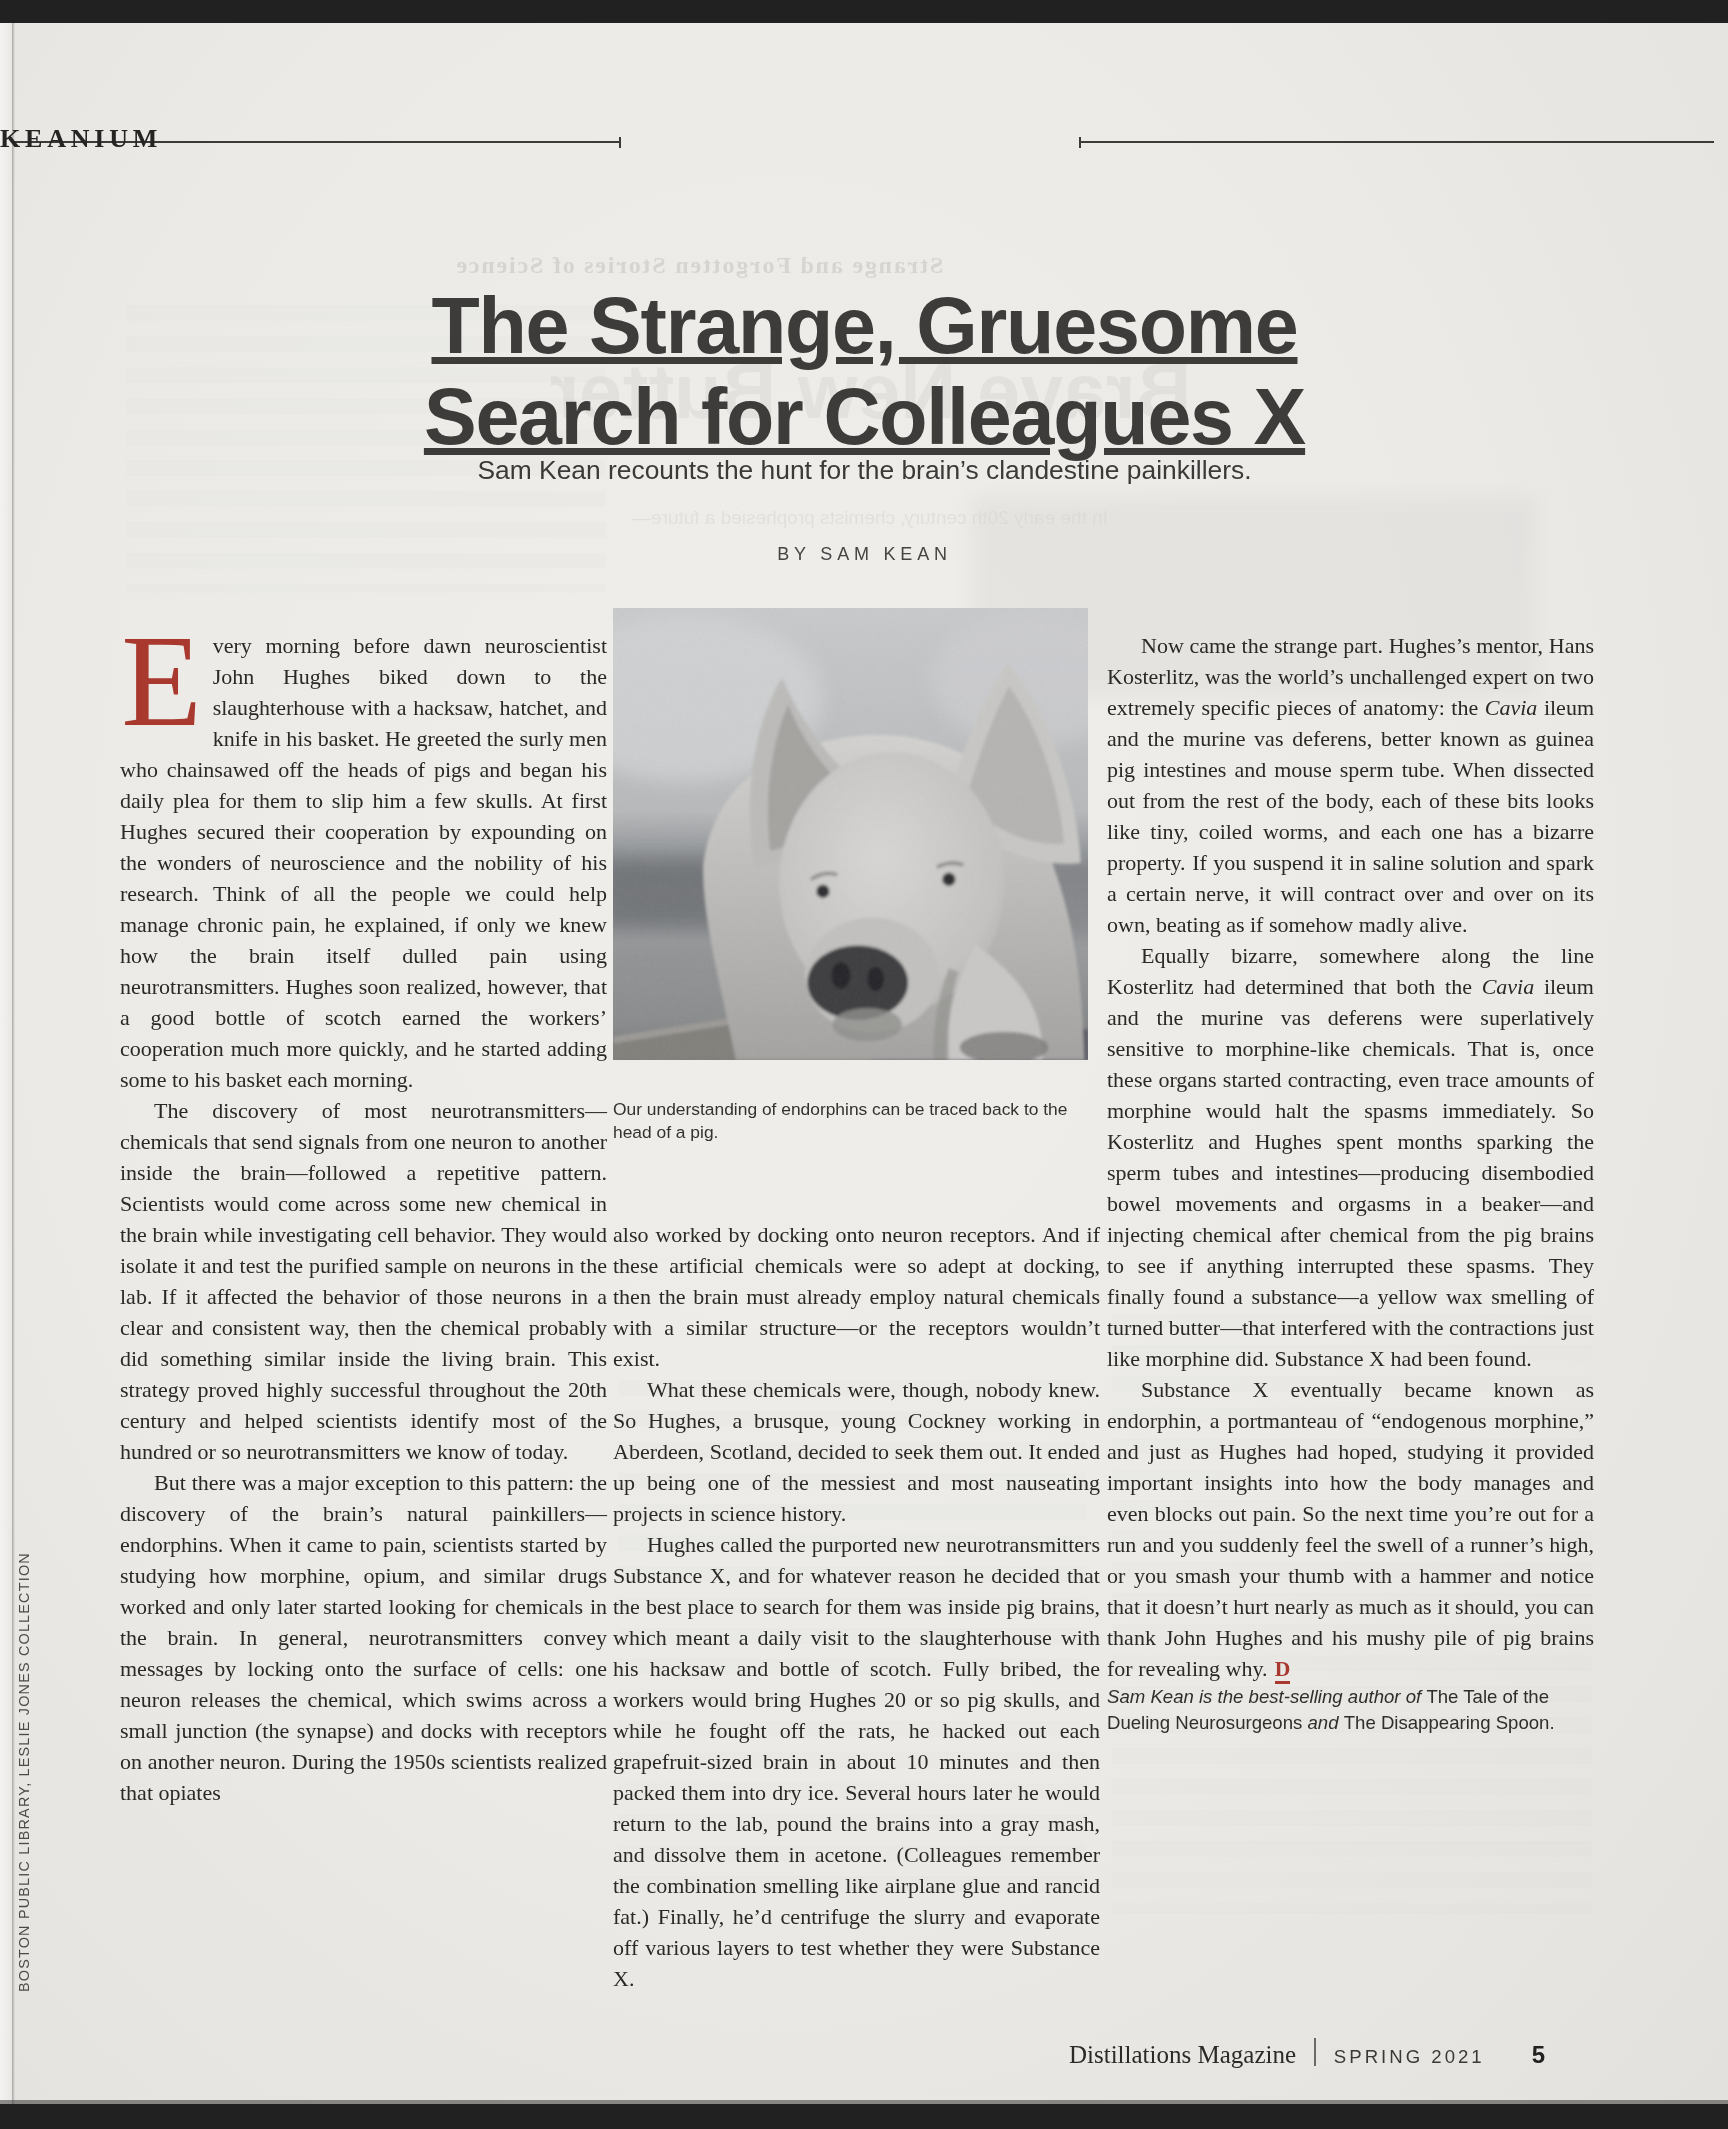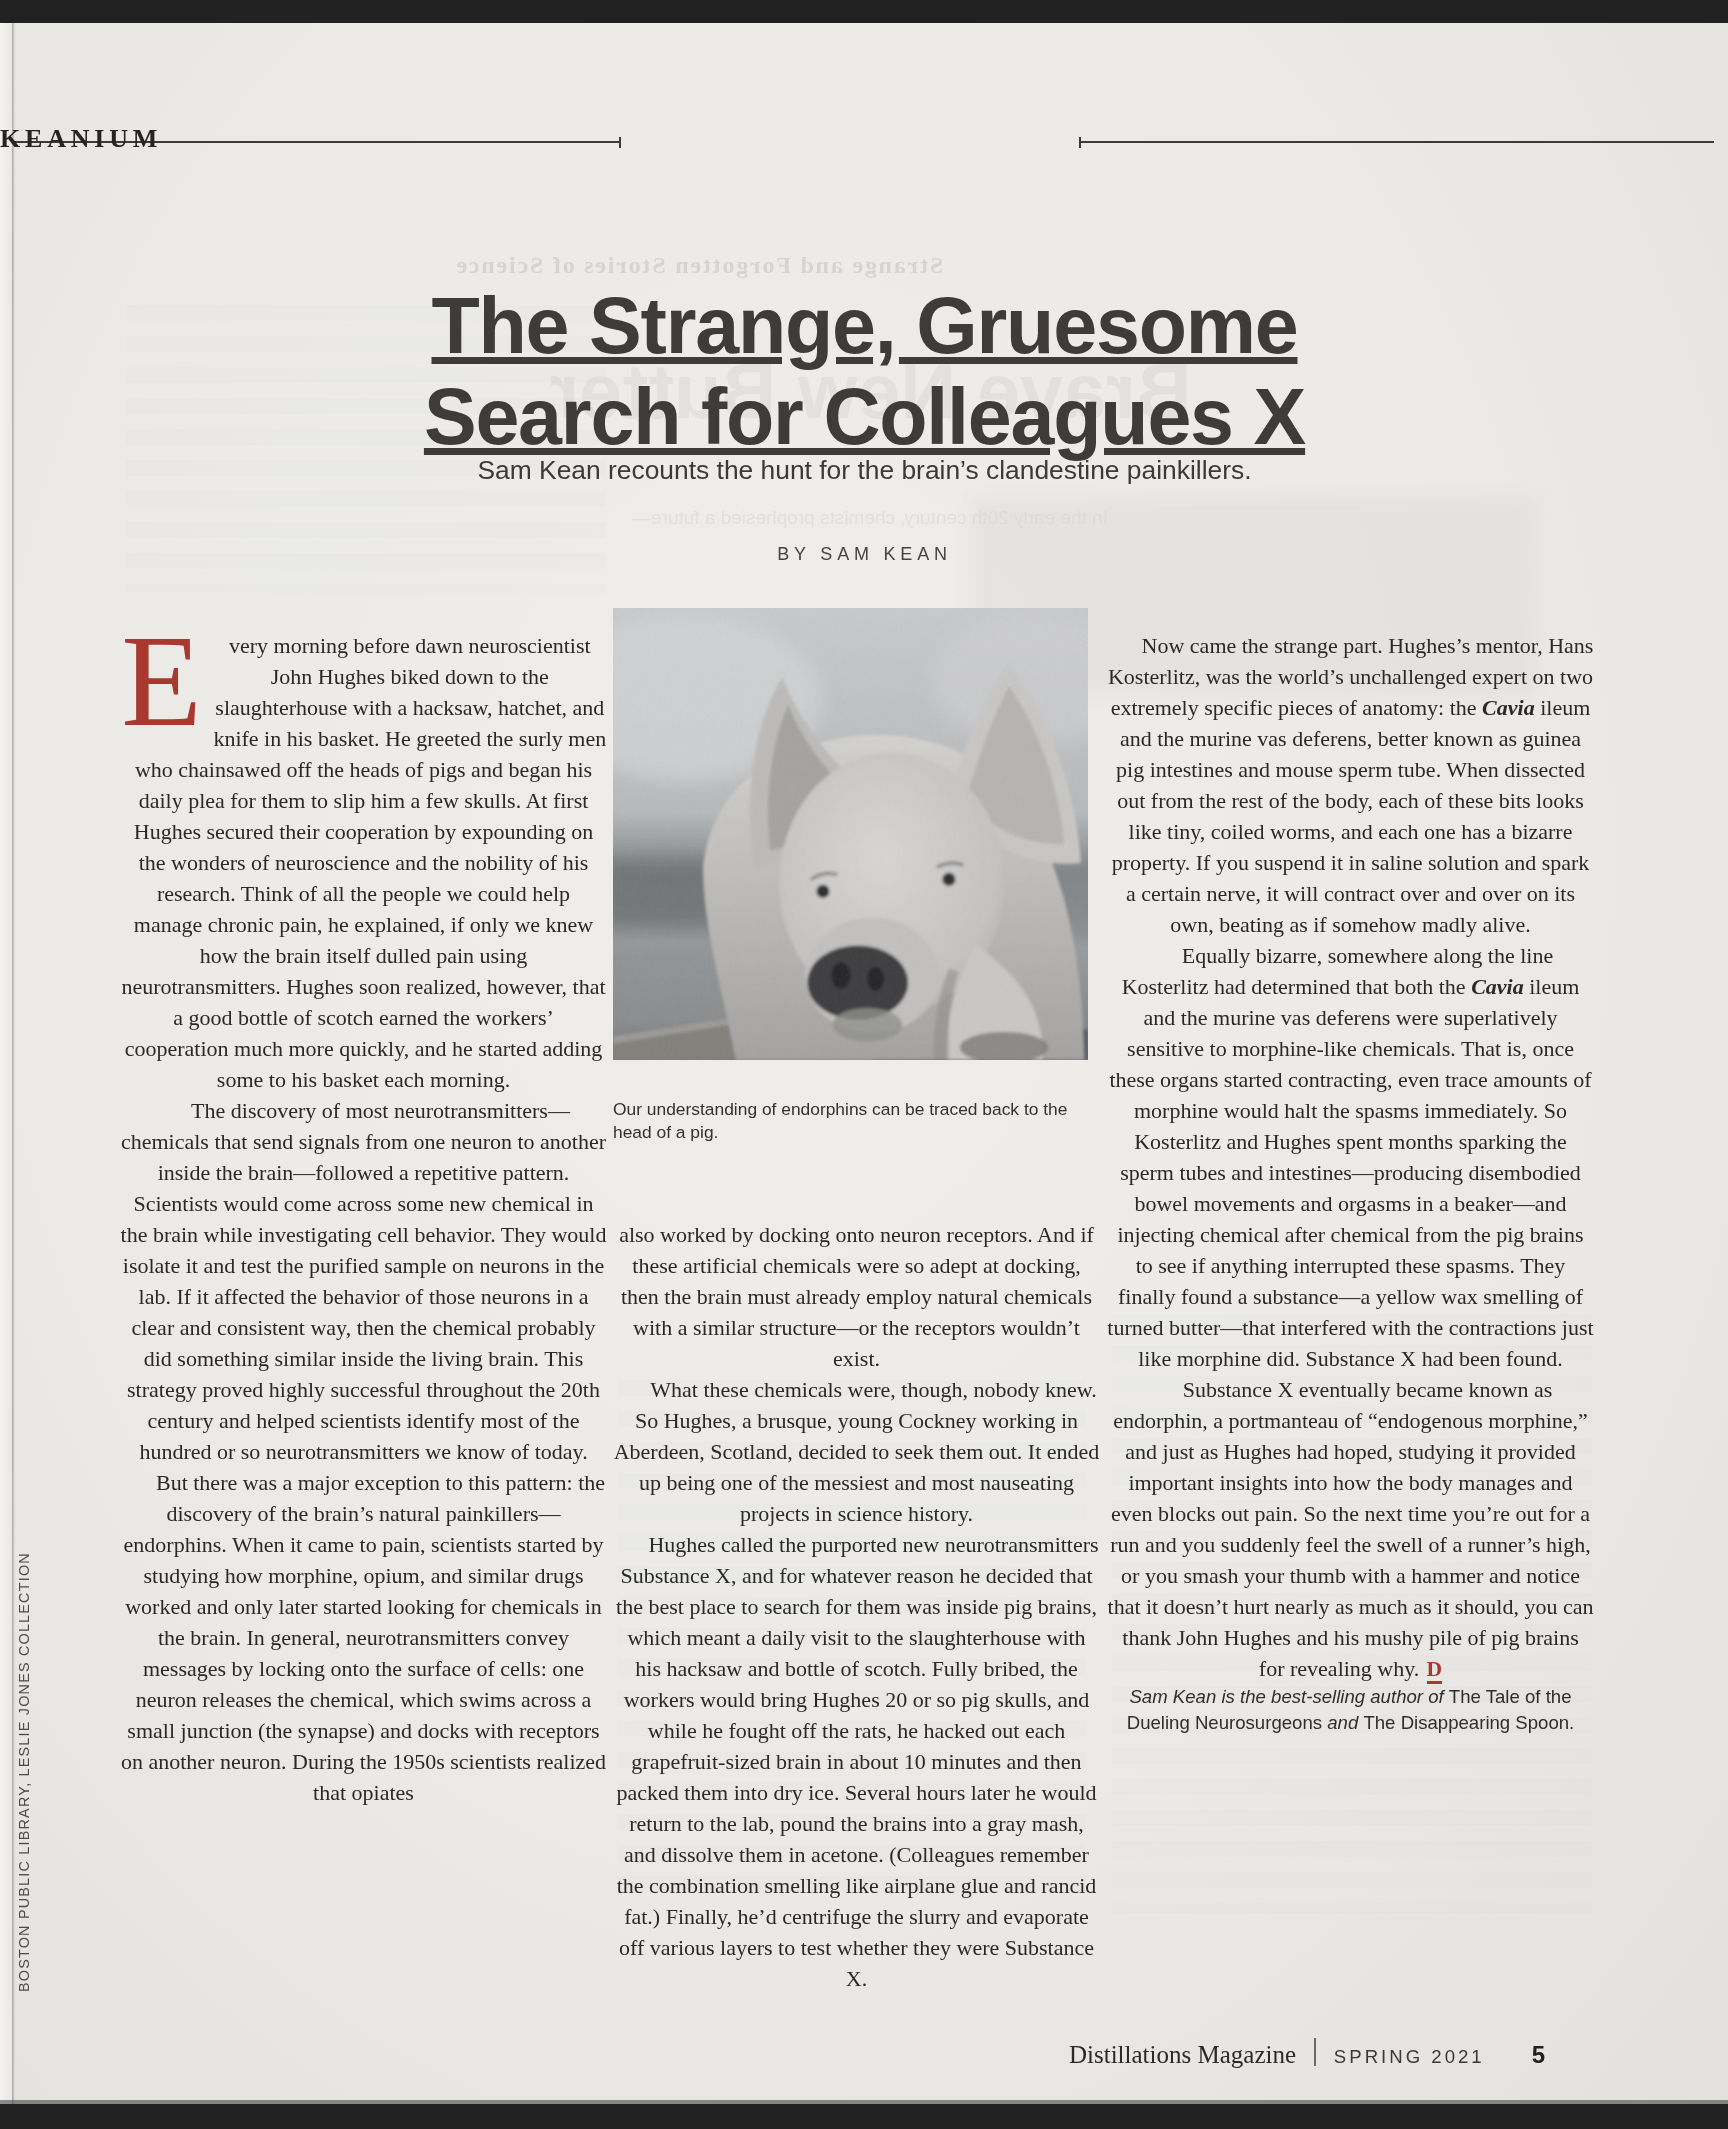--- a/index.html
+++ b/index.html
@@ -42,23 +42,23 @@
             font:26.4px "Liberation Sans",sans-serif;color:#3b3a38;}
   .byline{position:absolute;left:0;top:521px;width:100%;text-align:center;
           font:18px "Liberation Sans",sans-serif;letter-spacing:4.8px;color:#454442;}
 
   
   .col{position:absolute;width:487px;font:22px/31px "Liberation Serif",serif;
        text-align:justify;color:#2b2926;}
   #col1{left:120px;top:607px;}
   #col2{left:613px;top:1196px;}
   #col3{left:1107px;top:607px;}
-  .col p{margin:0;text-align:center;}
+  .col p{margin:0;}
   .col p.indent{text-indent:34px;}
-  .it{font-style:italic;font-weight:bold;}
+  .it{font-style:italic;}
   .dropcap{float:left;font-family:"Liberation Serif",serif;color:#a9392f;
            font-size:132px;line-height:91px;height:91px;padding:4.8px 10.8px 0 1.2px;}
   .endmark{color:#a9392f;font:700 21.6px "Liberation Serif",serif;
            border-bottom:3px solid #a9392f;margin-left:7.2px;letter-spacing:0;}
 
   
   .photo{position:absolute;left:613px;top:585px;width:475px;height:452px;}
   .photo svg{display:block;width:100%;height:100%;}
   .caption{position:absolute;left:613px;top:1075px;width:475px;
            font:17.4px/23px "Liberation Sans",sans-serif;color:#333230;text-align:left;}

